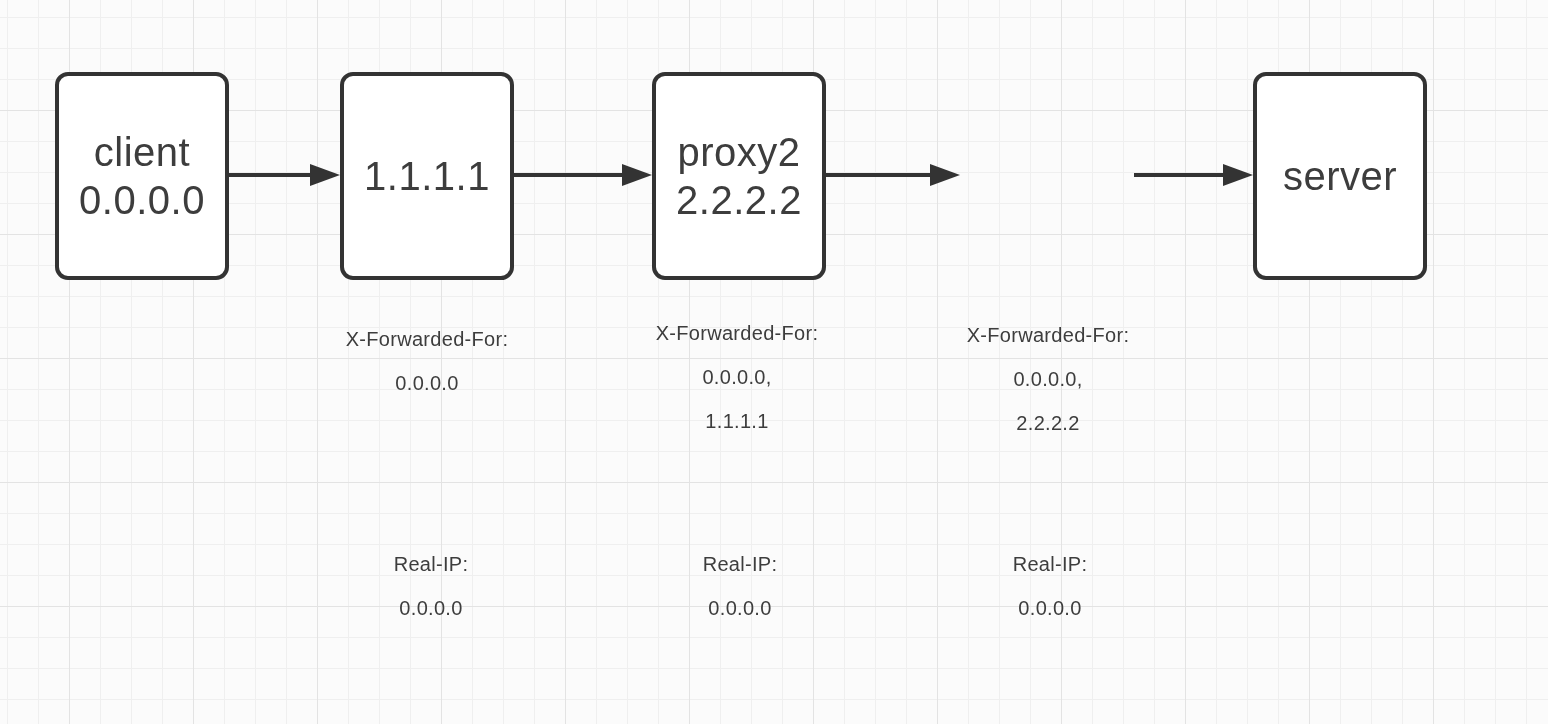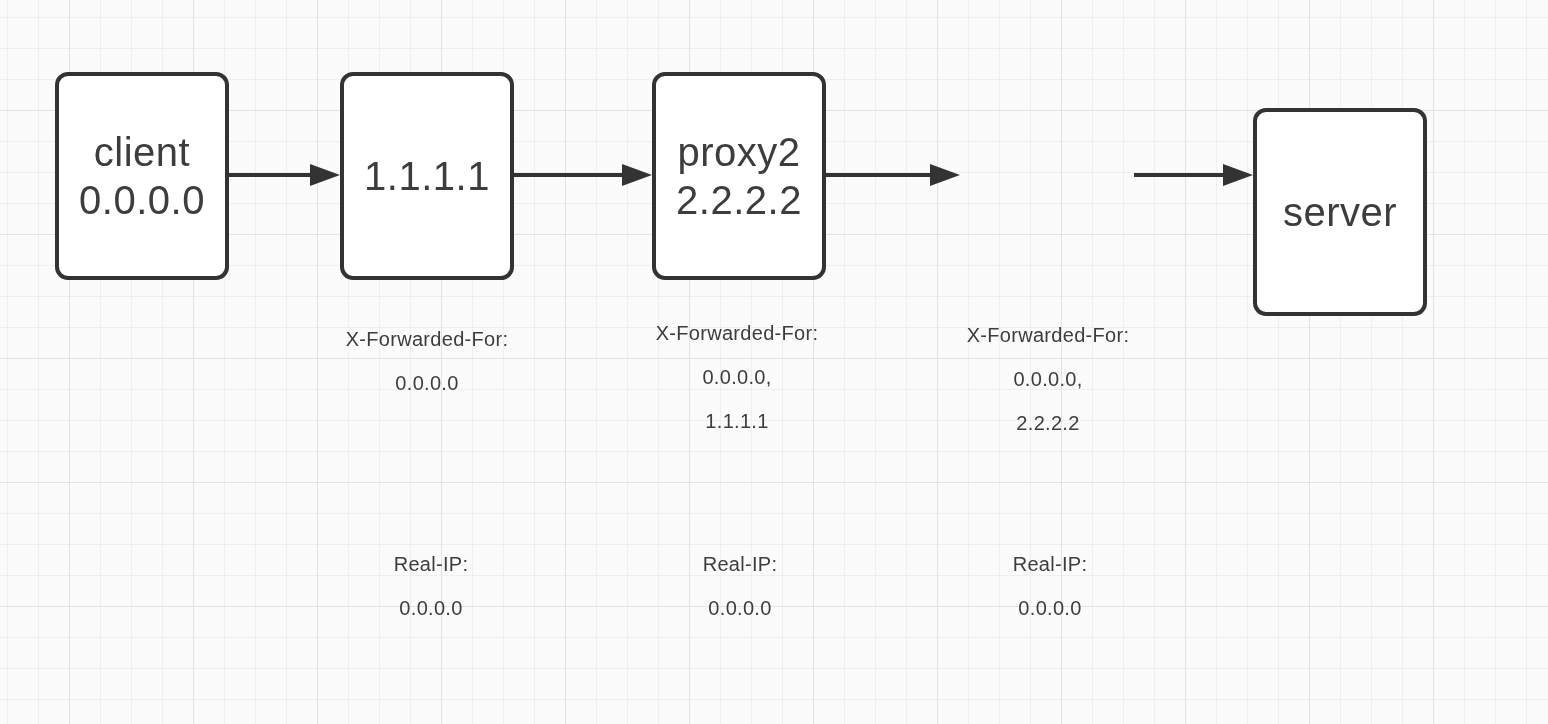--- a/index.html
+++ b/index.html
@@ -46,21 +46,21 @@
   .node-label, .node-ip {
     font-size: 40px;
     line-height: 48px;
     letter-spacing: 0.5px;
     white-space: nowrap;
   }
   #node-client { left: 55px;  }
   #node-proxy1 { left: 340px; }
   #node-proxy2 { left: 652px; }
   #node-proxy3 { left: 960px; }
-  #node-server { left: 1253px; margin-top: 36px;}
+  #node-server { left: 1253px;}
   .ann {
     position: absolute;
     transform: translateX(-50%);
     text-align: center;
     color: #3d3d3d;
     font-size: 20px;
     line-height: 44px;
     letter-spacing: 0.3px;
     white-space: nowrap;
   }

